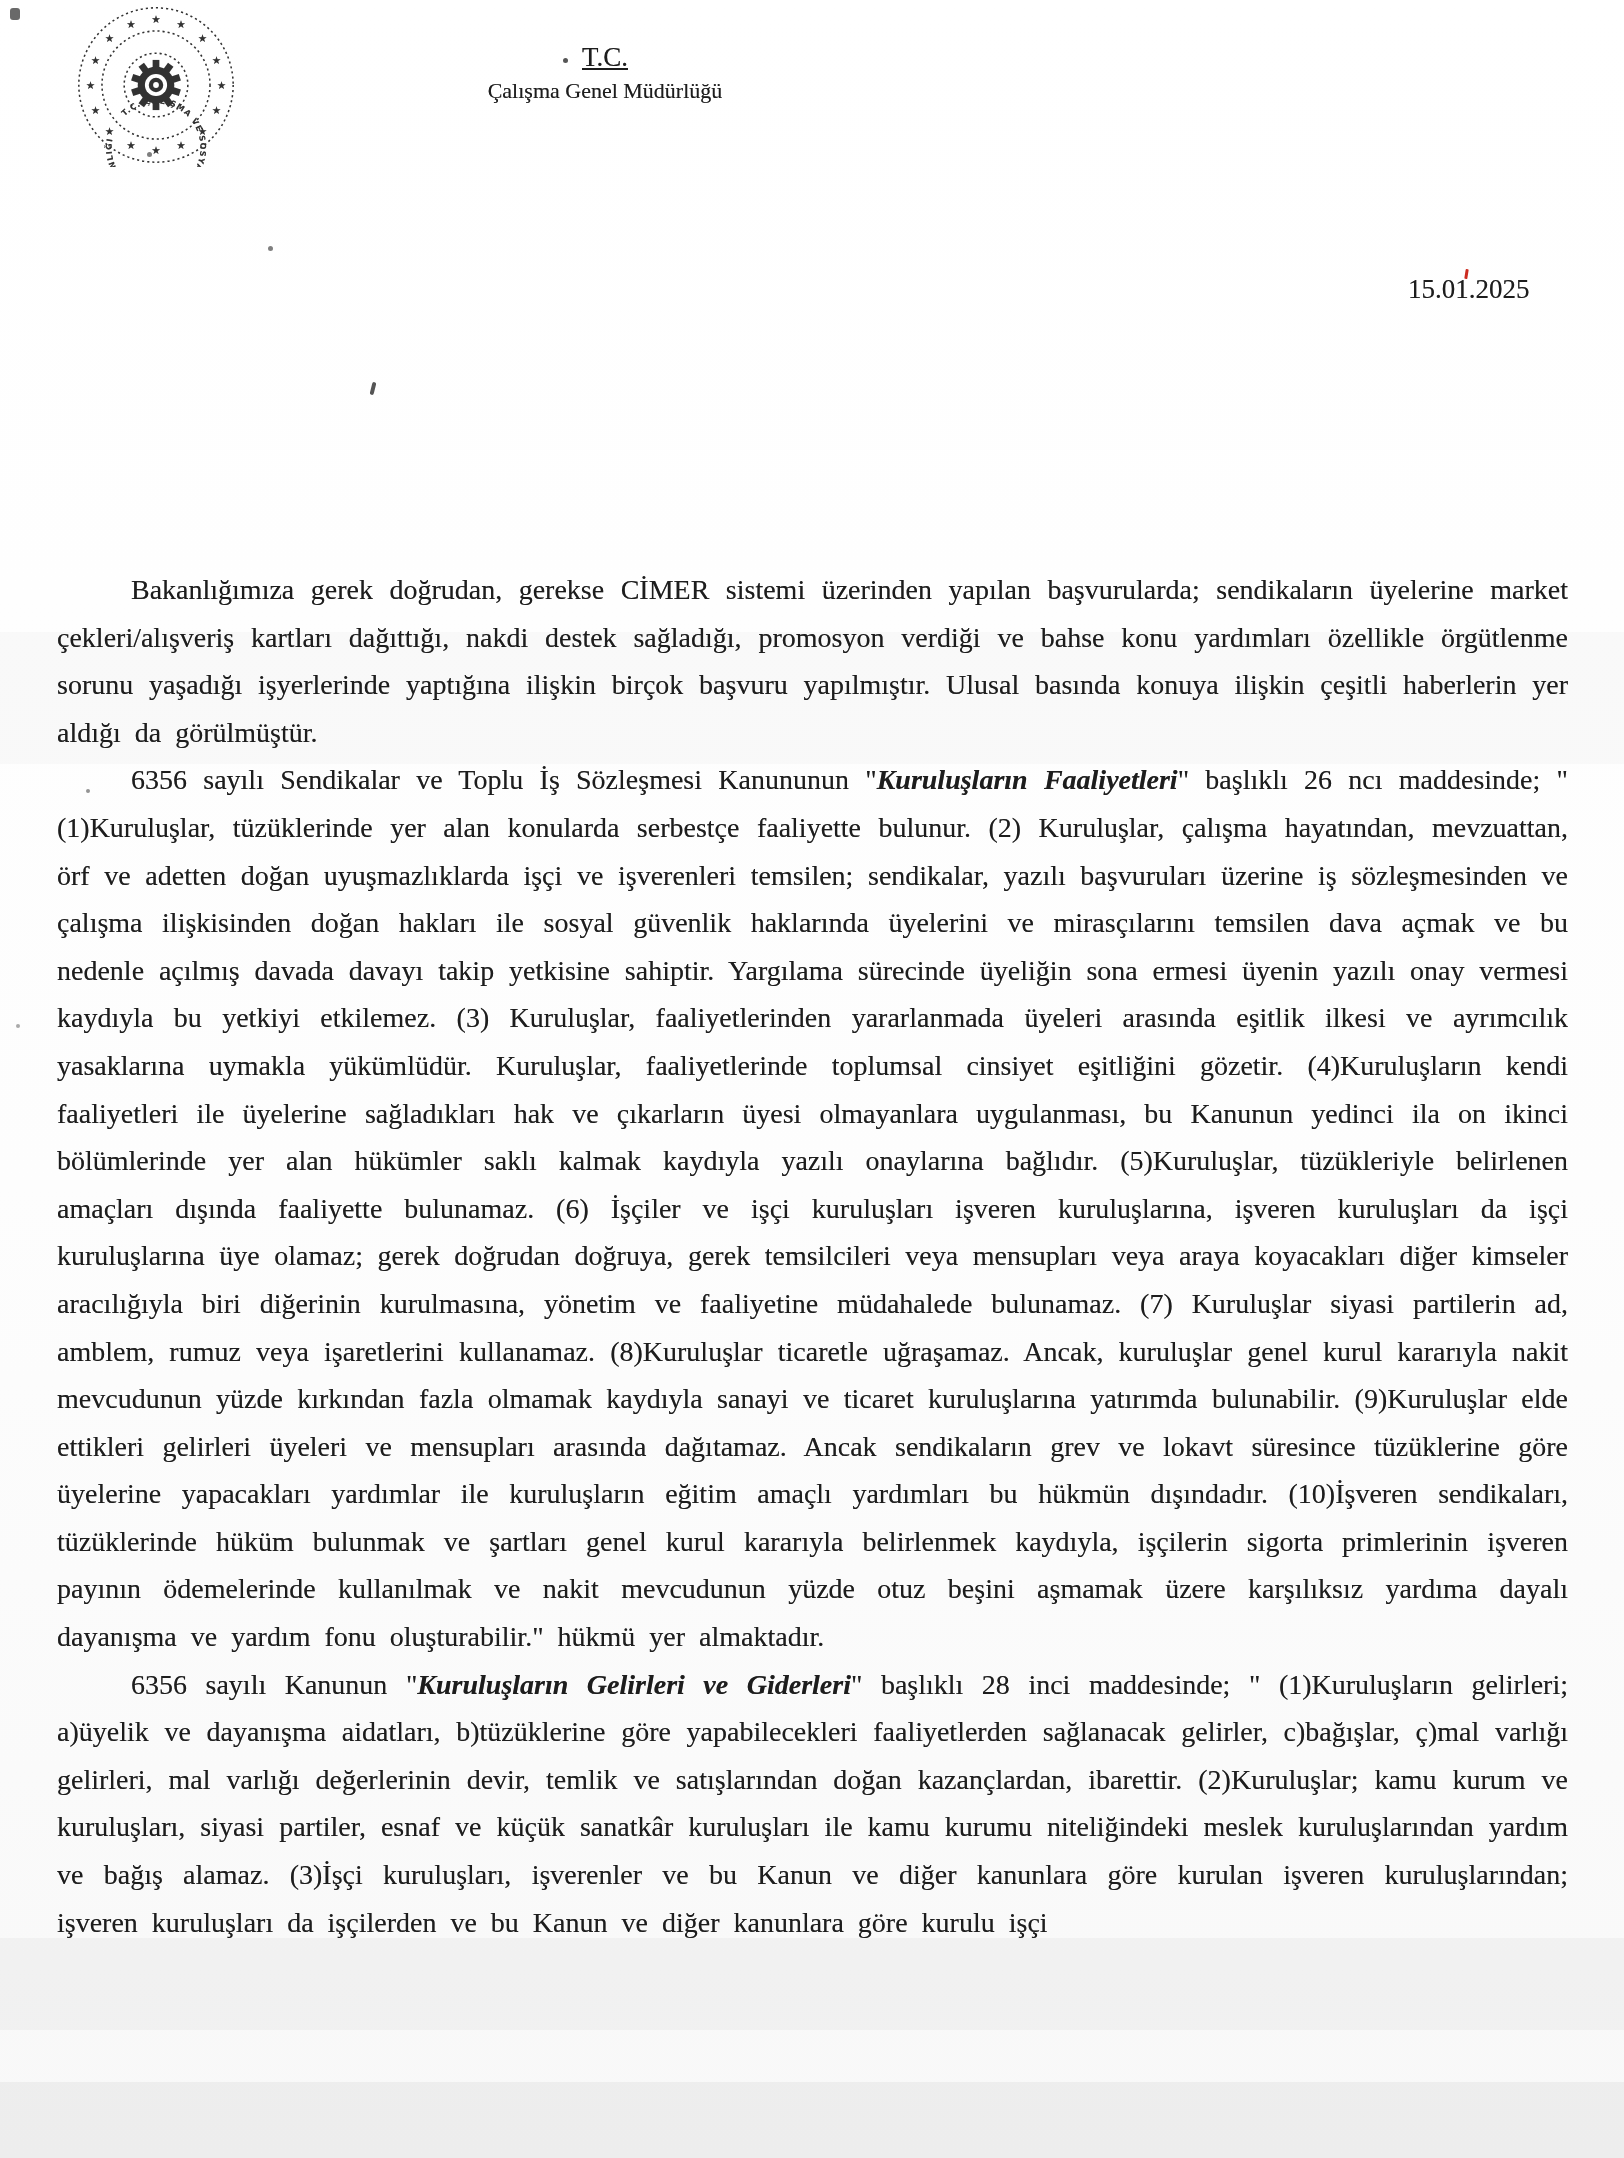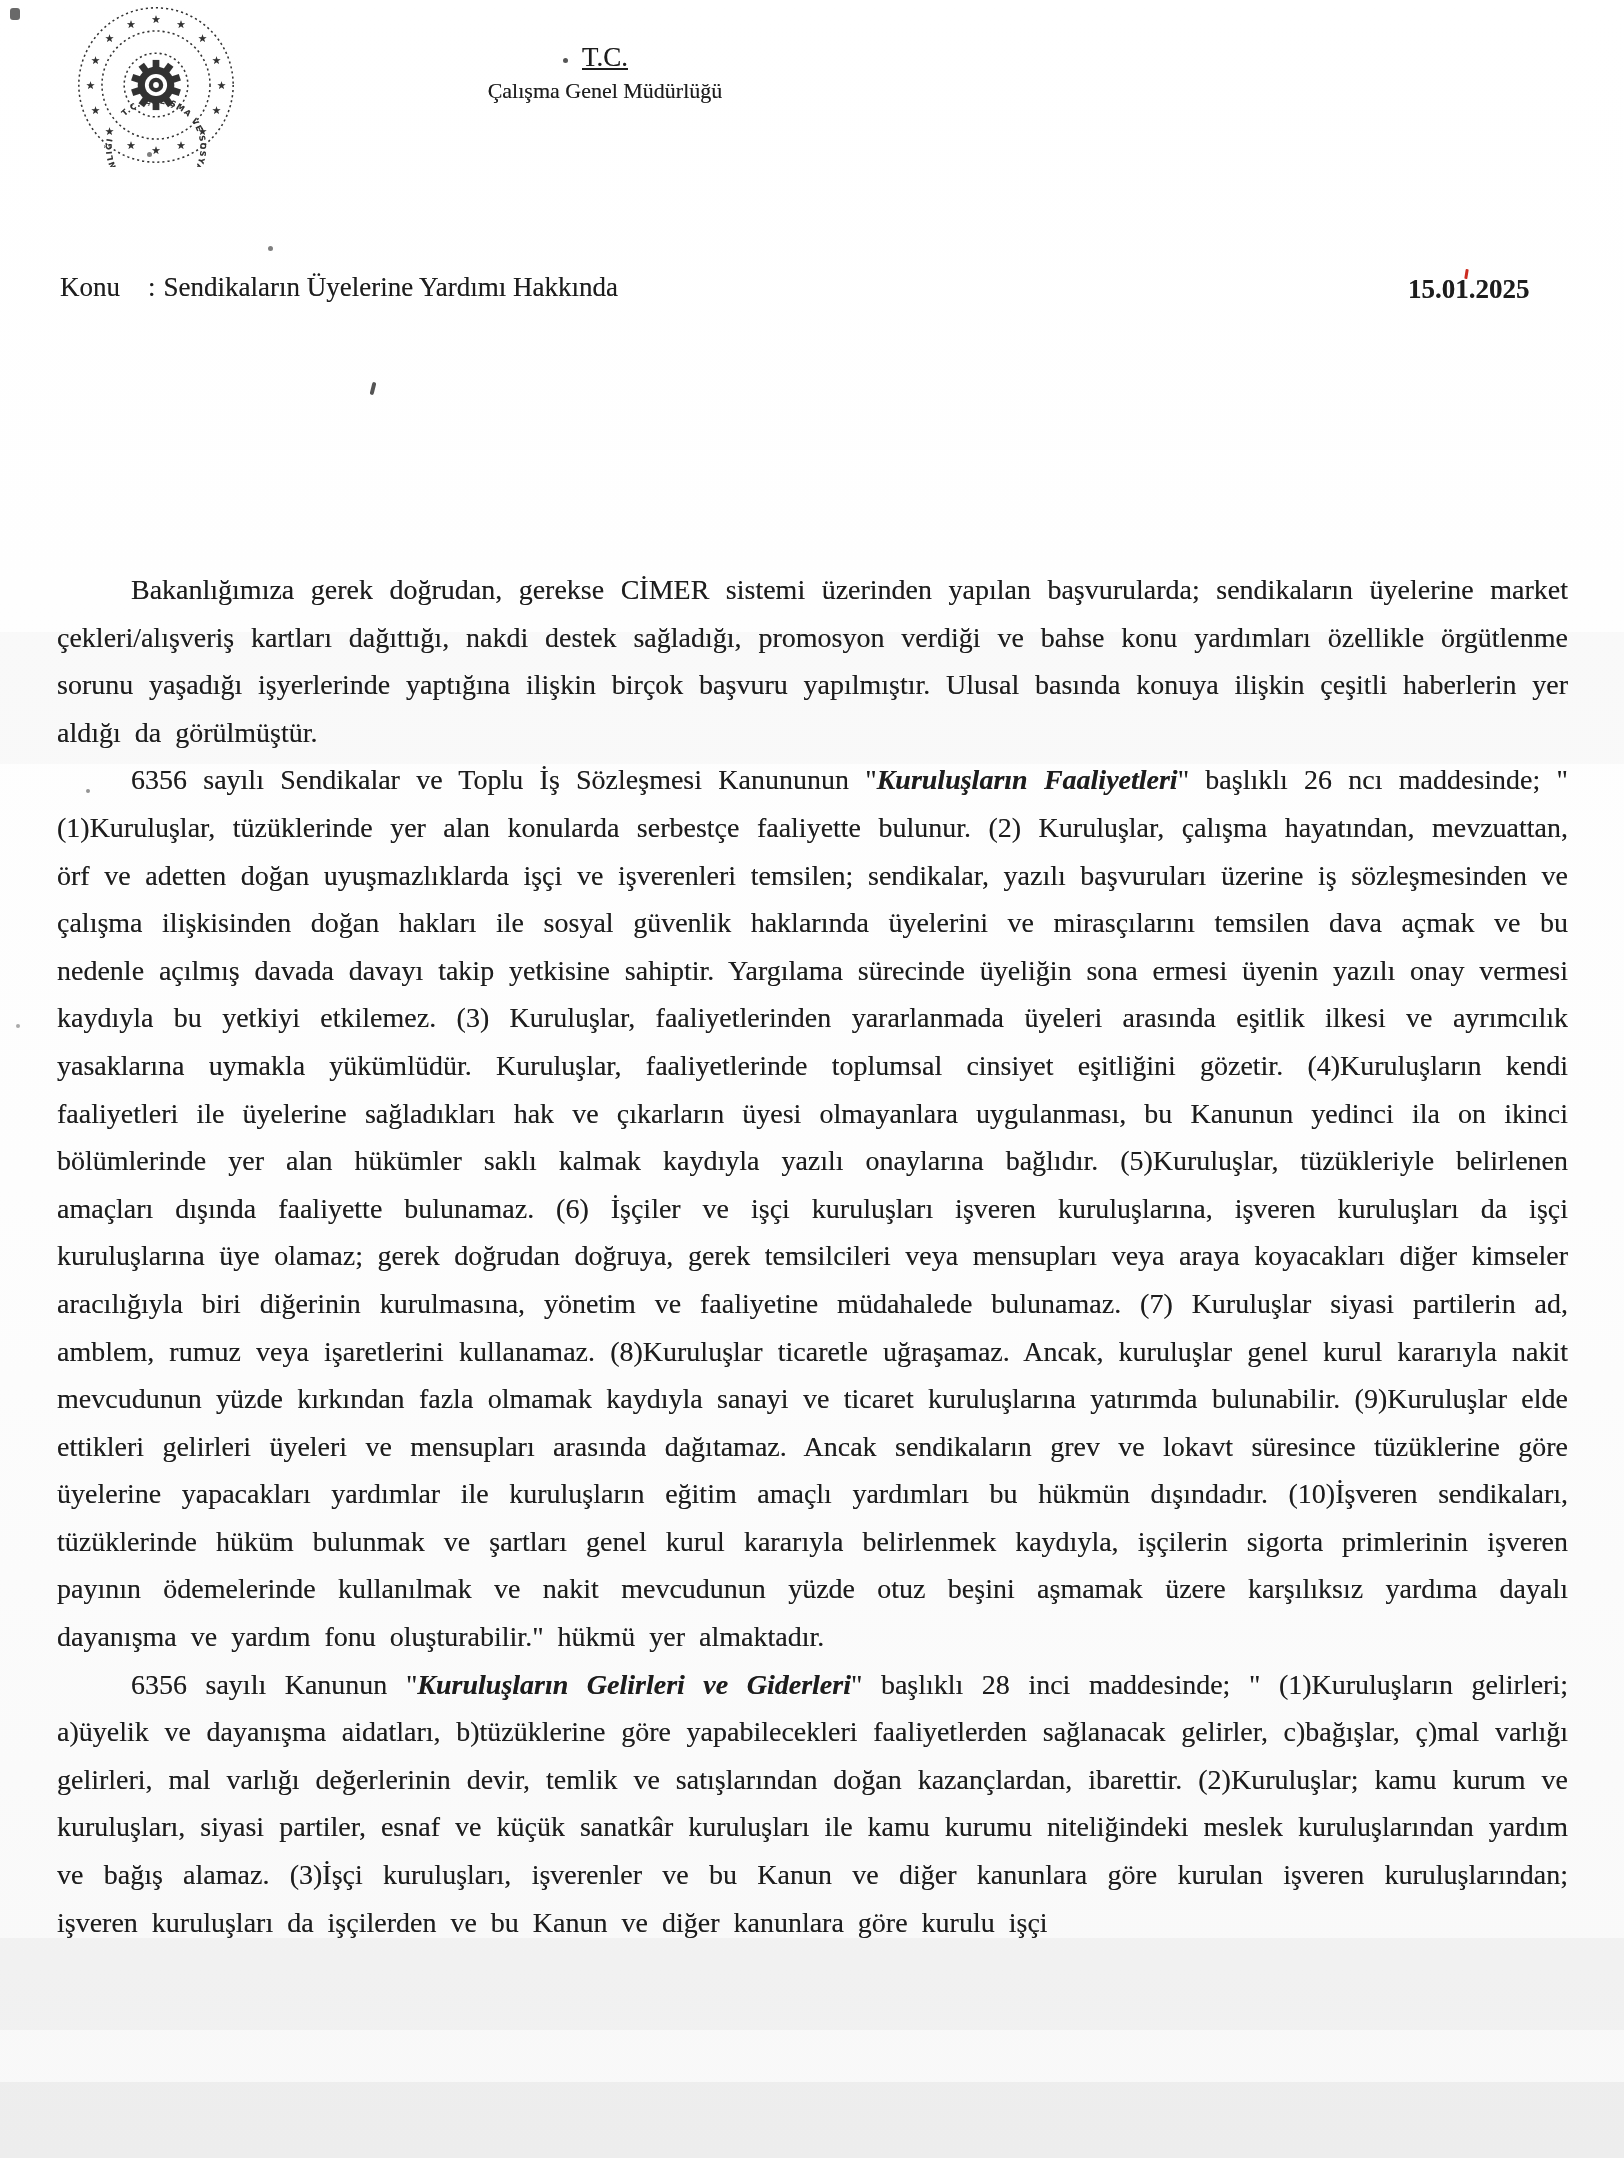--- a/index.html
+++ b/index.html
@@ -35,21 +35,21 @@
   
   .letterhead-text{position:absolute;left:180px;top:40px;width:850px;text-align:center;}
   .lh-republic{font-size:27px;line-height:34px;text-decoration:underline;}
   .lh-ministry{font-size:26px;line-height:36px;letter-spacing:0.3px;}
   .lh-directorate{font-size:22px;line-height:34px;}
   
   .ref-block{position:absolute;left:60px;top:270px;font-size:27px;}
   .ref-row{line-height:34px;margin-bottom:28px;white-space:nowrap;}
   .ref-label{display:inline-block;width:88px;}
   .ref-colon{display:inline-block;margin-right:8px;}
-  .doc-date{position:absolute;left:1408px;top:272px;font-size:27px;line-height:34px;font-weight:bold;}
+  .doc-date{position:absolute;left:1408px;top:272px;font-size:27px;line-height:34px;}
   .red-speck{position:absolute;left:57px;top:-3px;width:3px;height:10px;background:#cc2b20;transform:rotate(9deg);border-radius:1px;}
   
   .letter-body{
     position:absolute;left:57px;top:566px;width:1511px;height:1592px;
     font-size:28px;line-height:47.6px;overflow:hidden;
   }
   .para{margin:0;text-indent:74px;text-align:justify;word-spacing:7px;}
   .seg-normal{font-style:normal;}
   .seg-italic{}
   .seg-bolditalic{font-style:italic;font-weight:700;}
@@ -110,23 +110,20 @@
       <circle r="3" fill="#ffffff"></circle>
     </g>
   </svg>
 
   <div class="letterhead-text">
     <div class="lh-republic">T.C.</div>
     <div class="lh-directorate">Çalışma Genel Müdürlüğü</div>
   </div>
 
   <div class="ref-block">
-    <div class="ref-row">
-      <span class="ref-label">Konu</span><span class="ref-colon">:</span><span class="ref-value">Sendikaların Üyelerine Yardımı Hakkında</span>
-    </div>
   </div>
 
   <div class="doc-date">
     <span>15.01.2025</span>
     <span class="red-speck"></span>
   </div>
 
   <main class="letter-body">
       <p class="para"><span class="seg-normal">Bakanlığımıza gerek doğrudan, gerekse CİMER sistemi üzerinden yapılan başvurularda; sendikaların üyelerine market çekleri/alışveriş kartları dağıttığı, nakdi destek sağladığı, promosyon verdiği ve bahse konu yardımları özellikle örgütlenme sorunu yaşadığı işyerlerinde yaptığına ilişkin birçok başvuru yapılmıştır. Ulusal basında konuya ilişkin çeşitli haberlerin yer aldığı da görülmüştür.</span></p>
       <p class="para"><span class="seg-normal">6356 sayılı Sendikalar ve Toplu İş Sözleşmesi Kanununun "</span><span class="seg-bolditalic">Kuruluşların Faaliyetleri</span><span class="seg-normal">" başlıklı 26 ncı maddesinde; "</span><span class="seg-italic">(1)Kuruluşlar, tüzüklerinde yer alan konularda serbestçe faaliyette bulunur. (2) Kuruluşlar, çalışma hayatından, mevzuattan, örf ve adetten doğan uyuşmazlıklarda işçi ve işverenleri temsilen; sendikalar, yazılı başvuruları üzerine iş sözleşmesinden ve çalışma ilişkisinden doğan hakları ile sosyal güvenlik haklarında üyelerini ve mirasçılarını temsilen dava açmak ve bu nedenle açılmış davada davayı takip yetkisine sahiptir. Yargılama sürecinde üyeliğin sona ermesi üyenin yazılı onay vermesi kaydıyla bu yetkiyi etkilemez. (3) Kuruluşlar, faaliyetlerinden yararlanmada üyeleri arasında eşitlik ilkesi ve ayrımcılık yasaklarına uymakla yükümlüdür. Kuruluşlar, faaliyetlerinde toplumsal cinsiyet eşitliğini gözetir. (4)Kuruluşların kendi faaliyetleri ile üyelerine sağladıkları hak ve çıkarların üyesi olmayanlara uygulanması, bu Kanunun yedinci ila on ikinci bölümlerinde yer alan hükümler saklı kalmak kaydıyla yazılı onaylarına bağlıdır. (5)Kuruluşlar, tüzükleriyle belirlenen amaçları dışında faaliyette bulunamaz. (6) İşçiler ve işçi kuruluşları işveren kuruluşlarına, işveren kuruluşları da işçi kuruluşlarına üye olamaz; gerek doğrudan doğruya, gerek temsilcileri veya mensupları veya araya koyacakları diğer kimseler aracılığıyla biri diğerinin kurulmasına, yönetim ve faaliyetine müdahalede bulunamaz. (7) Kuruluşlar siyasi partilerin ad, amblem, rumuz veya işaretlerini kullanamaz. (8)Kuruluşlar ticaretle uğraşamaz. Ancak, kuruluşlar genel kurul kararıyla nakit mevcudunun yüzde kırkından fazla olmamak kaydıyla sanayi ve ticaret kuruluşlarına yatırımda bulunabilir. (9)Kuruluşlar elde ettikleri gelirleri üyeleri ve mensupları arasında dağıtamaz. Ancak sendikaların grev ve lokavt süresince tüzüklerine göre üyelerine yapacakları yardımlar ile kuruluşların eğitim amaçlı yardımları bu hükmün dışındadır. (10)İşveren sendikaları, tüzüklerinde hüküm bulunmak ve şartları genel kurul kararıyla belirlenmek kaydıyla, işçilerin sigorta primlerinin işveren payının ödemelerinde kullanılmak ve nakit mevcudunun yüzde otuz beşini aşmamak üzere karşılıksız yardıma dayalı dayanışma ve yardım fonu oluşturabilir."</span><span class="seg-normal"> hükmü yer almaktadır.</span></p>

